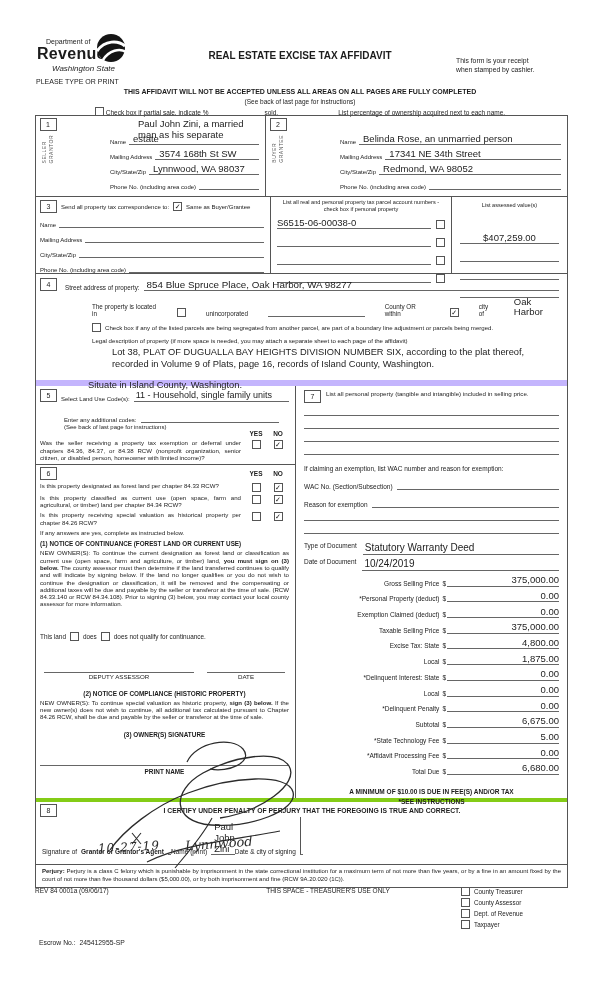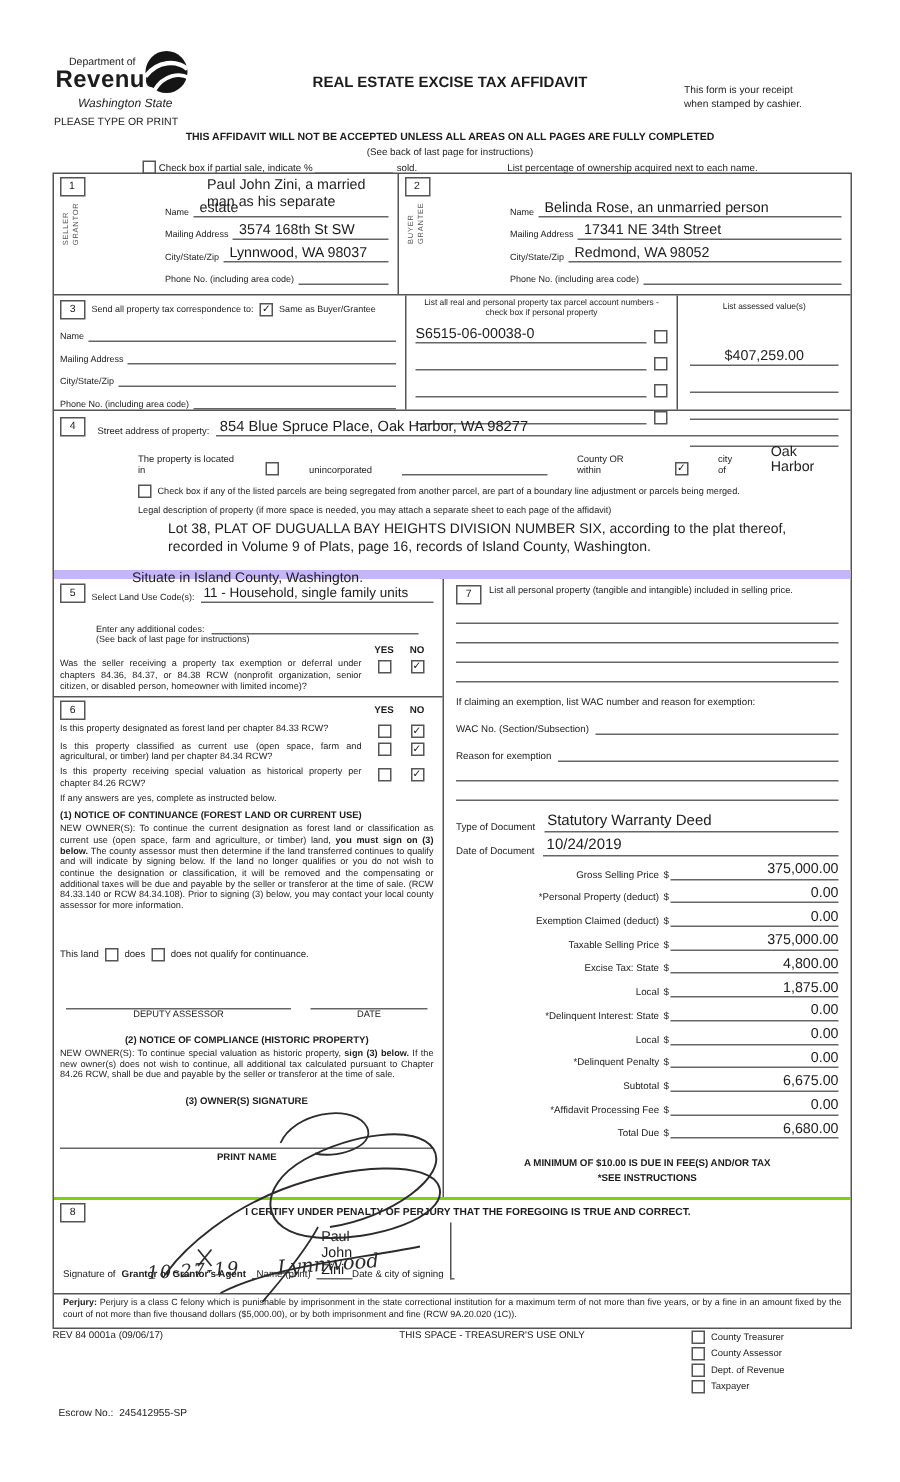--- a/index.html
+++ b/index.html
@@ -57,21 +57,21 @@
   .sec4-street { display:flex; align-items:flex-end; }
   .sec4-street .numbox { margin-right:8px; }
   .located { display:flex; align-items:flex-end; margin:6px 0 0 52px; font-size:6.3px; gap:20px; }
   .located .ul { display:inline-block; width:105px; min-height:9px; }
   .located .cityval { font-size:9.5px; line-height:10px; }
   .segrow { display:flex; align-items:center; gap:4px; margin:6px 0 0 52px; font-size:6.1px; }
   .legal-lbl { margin:5px 0 0 52px; font-size:6.1px; }
   .legal-val { margin:3px 0 0 72px; width:430px; font-size:9.3px; line-height:1.25; }
   .situate  { margin:10px 0 0 48px; font-size:9.3px; }
   
-  .cols { display:flex; border-bottom:2px solid #84cc16; height:412px; }
+  .cols { display:flex; border-bottom:4px solid #84cc16; height:412px; }
   .lcol { width:260px; border-right:1px solid #555; box-sizing:border-box; display:flex; flex-direction:column; }
   .rcol { flex:1; box-sizing:border-box; padding:4px 8px 0 8px; display:flex; flex-direction:column; }
   .sec5 { padding:3px 6px 2px 4px; border-bottom:1px solid #555; }
   .sec5-top { display:flex; align-items:flex-end; gap:4px; }
   .sec5-top .fill { flex:1; border-bottom:1px solid #666; font-size:9px; line-height:11px; padding-left:2px; }
   .addl { display:flex; align-items:flex-end; margin:3px 0 0 24px; }
   .addl .ul { flex:1; min-height:8px; margin-right:10px; }
   .seeback2 { margin:1px 0 0 24px; font-size:6px; }
   .yn-head { display:flex; justify-content:flex-end; font-size:6.5px; font-weight:bold; }
   .yn-col { width:22px; text-align:center; }
@@ -91,21 +91,21 @@
   .c-title { font-size:6.4px; font-weight:bold; text-align:center; margin-top:10px; }
   .sigline { border-bottom:1px solid #666; margin-top:26px; min-height:1px; }
   .printname { font-size:6.4px; font-weight:bold; text-align:center; margin-top:2px; }
   
   .sec7-top { display:flex; align-items:flex-start; gap:5px; }
   .blankline { border-bottom:1px solid #666; min-height:12px; }
   .exnote { font-size:6.5px; margin-top:10px; }
   .wacrow { display:flex; align-items:flex-end; margin-top:7px; }
   .wacrow .lbl { font-size:6.5px; padding-right:4px; }
   .wacrow .ul { flex:1; min-height:10px; }
-  .docrow { display:flex; align-items:flex-end; margin-top:8px; }
+  .docrow { display:flex; margin-top:8px; }
   .docrow .lbl { font-size:6.5px; padding-right:6px; }
   .docrow .fill { flex:1; border-bottom:1px solid #666; font-size:10px; line-height:12px; padding-left:2px; }
   .mrow { display:flex; align-items:flex-end; margin-top:3.2px; }
   .mlabel { flex:1; text-align:right; font-size:6.5px; padding-right:3px; }
   .mdollar { font-size:6.5px; padding-right:1px; }
   .mline { width:112px; border-bottom:1px solid #666; text-align:right; font-size:9.5px; line-height:11.5px; min-height:11.5px; }
   .minnote { font-size:6.5px; font-weight:bold; text-align:center; margin-top:12px; line-height:1.5; }
   
   .sec8 { border-bottom:1px solid #555; height:62px; position:relative; }
   .sec8-head { display:flex; align-items:center; padding:2px 0 0 4px; }
@@ -483,20 +483,25 @@
             <span class="mlabel">*Delinquent Penalty</span>
             <span class="mdollar">$</span>
             <span class="mline">0.00</span>
           </div>
         <div class="mrow">
             <span class="mlabel">Subtotal</span>
             <span class="mdollar">$</span>
             <span class="mline">6,675.00</span>
           </div>
         <div class="mrow">
+            <span class="mlabel">*State Technology Fee</span>
+            <span class="mdollar">$</span>
+            <span class="mline">5.00</span>
+          </div>
+        <div class="mrow">
             <span class="mlabel">*Affidavit Processing Fee</span>
             <span class="mdollar">$</span>
             <span class="mline">0.00</span>
           </div>
         <div class="mrow">
             <span class="mlabel">Total Due</span>
             <span class="mdollar">$</span>
             <span class="mline">6,680.00</span>
           </div>
 

